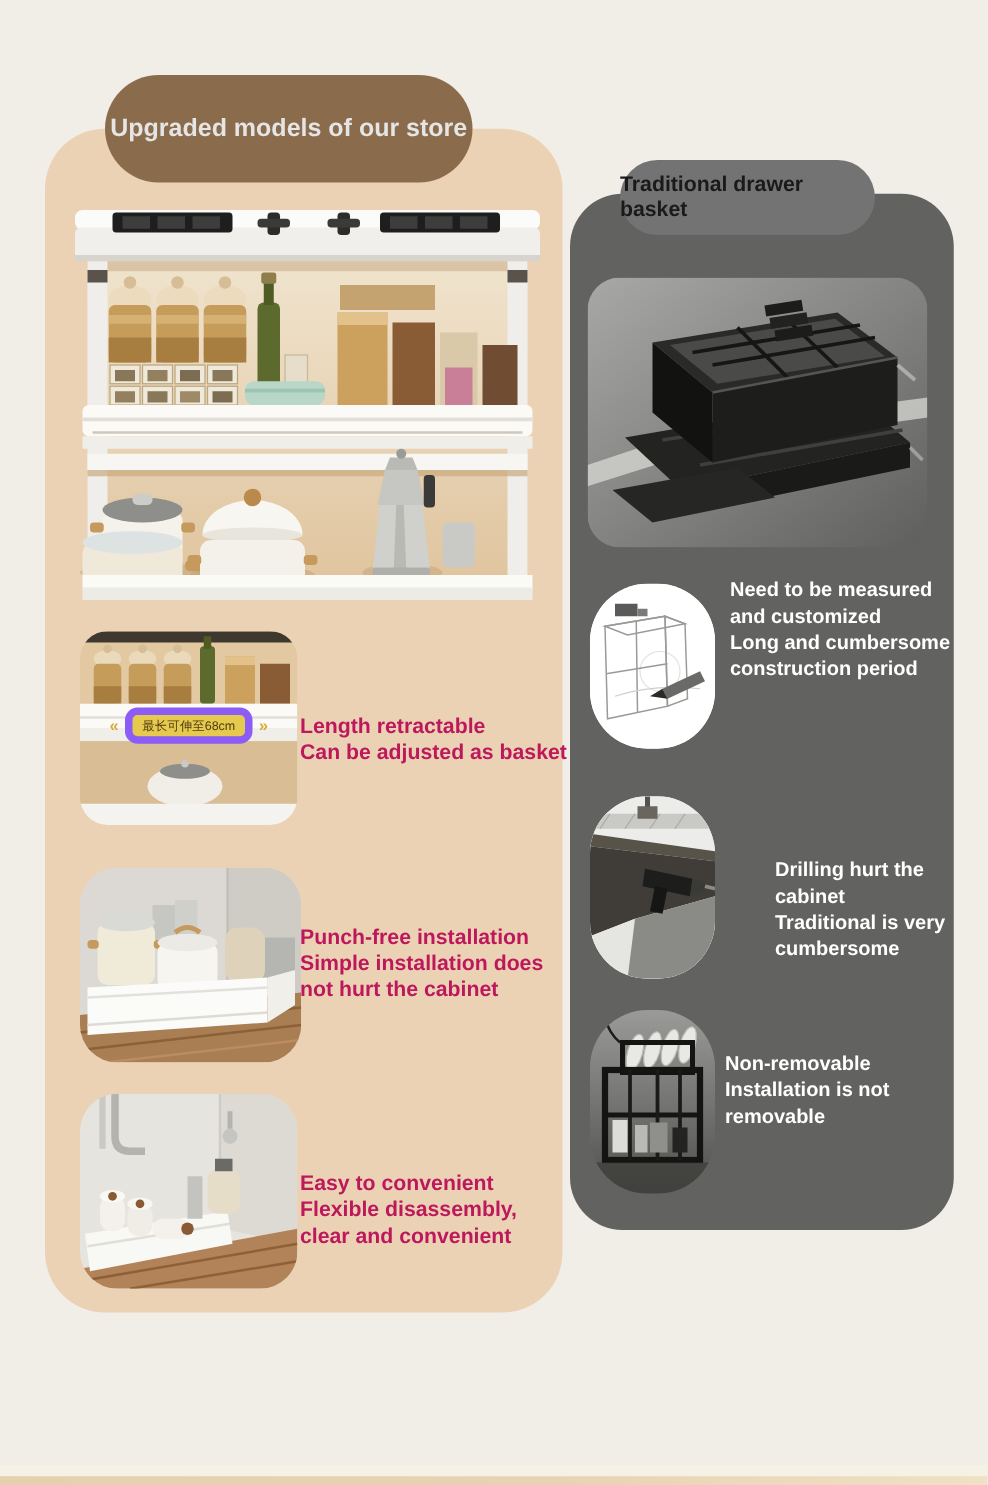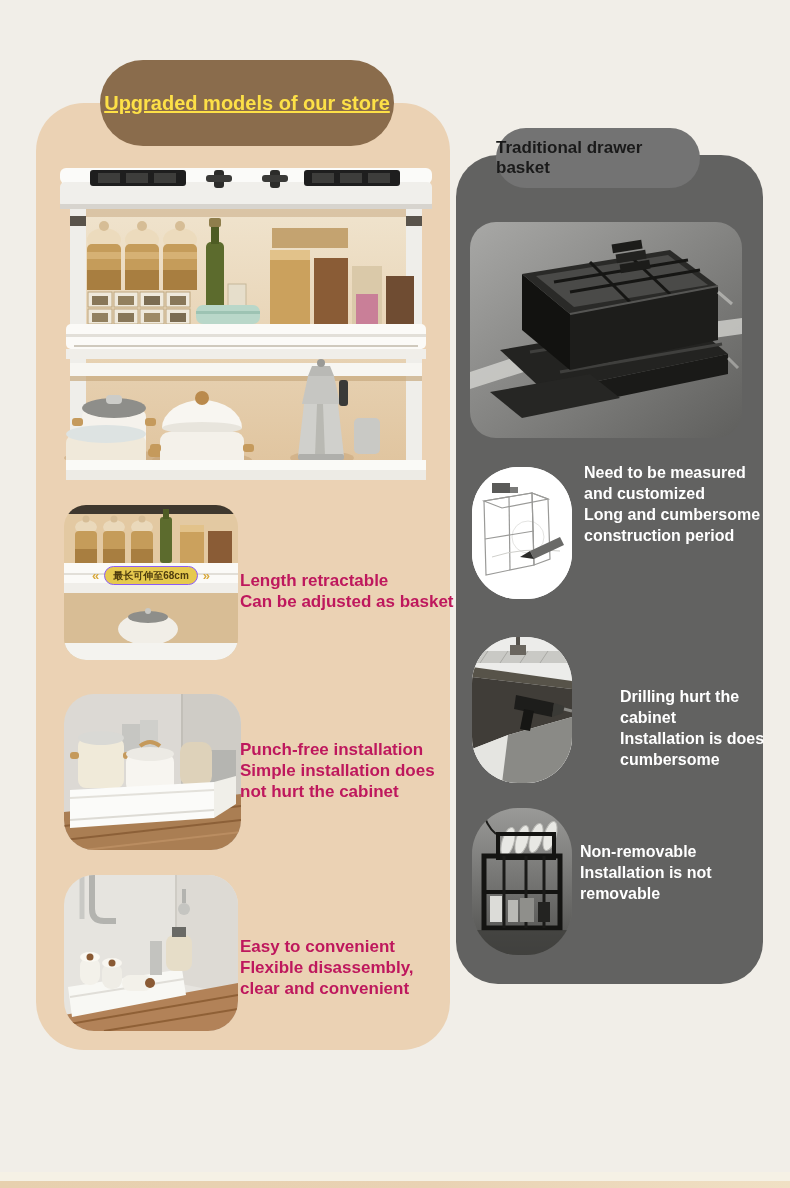--- a/index.html
+++ b/index.html
@@ -1,21 +1,21 @@
 <!DOCTYPE html>
 <html><head>
 <meta charset="utf-8">
 <style>
   html,body{margin:0;padding:0;background:#f1eee8;font-family:"Liberation Sans",sans-serif;}
   #canvas{position:relative;width:790px;height:1188px;overflow:hidden;background:#f1eee8;}
   .abs{position:absolute;}
   .left-panel{left:36px;top:103px;width:414px;height:947px;background:#ebd2b4;border-radius:48px;}
   .right-panel{left:456px;top:155px;width:307px;height:829px;background:#626261;border-radius:42px;}
-  .brown-pill{left:100px;top:60px;width:294px;height:86px;background:#8a6c4c;border-radius:43px;
-    display:flex;align-items:center;justify-content:center;font-size:20px;font-weight:600;color:#fde047;text-decoration:underline;}
+  .brown-pill{left:84px;top:60px;width:294px;height:86px;background:#8a6c4c;border-radius:43px;
+    display:flex;align-items:center;justify-content:center;font-size:20px;font-weight:600;color:#e5e5e5;}
   .gray-pill{left:496px;top:128px;width:204px;height:60px;background:#737373;border-radius:30px;
     display:flex;align-items:center;justify-content:center;font-size:17px;font-weight:600;color:#1a1a1a;}
   .photo{position:absolute;overflow:hidden;}
   .main-photo{left:56px;top:164px;width:380px;height:316px;border-radius:10px;}
   .sp1{left:64px;top:505px;width:174px;height:155px;border-radius:22px;}
   .sp2{left:64px;top:694px;width:177px;height:156px;border-radius:30px;}
   .sp3{left:64px;top:875px;width:174px;height:156px;border-radius:30px;}
   .rmain{left:470px;top:222px;width:272px;height:216px;border-radius:26px;}
   .oval{position:absolute;overflow:hidden;border-radius:46px;}
   .ov1{left:472px;top:467px;width:100px;height:132px;background:#ffffff;}
@@ -23,22 +23,22 @@
   .ov3{left:472px;top:808px;width:100px;height:147px;background:#6a6a68;}
   .ltext{font-size:17px;line-height:21px;font-weight:700;color:#be185d;}
   .lt1{left:240px;top:570px;}
   .lt2{left:240px;top:739px;}
   .lt3{left:240px;top:936px;}
   .rtext{font-size:16px;line-height:21px;font-weight:700;color:#ffffff;}
   .rt1{left:584px;top:462px;}
   .rt2{left:577px;top:686px;margin-left:43px;}
   .rt3{left:580px;top:841px;}
   .badge-row{position:absolute;left:0;top:61px;width:100%;display:flex;align-items:center;justify-content:center;gap:5px;}
-  .badge{background:#e6c94f;border:1px solid #8b5cf6;border-radius:10px;height:17px;padding:0 8px;
-    display:flex;align-items:center;font-size:10px;font-weight:700;color:#4f3d0e;white-space:nowrap;}
+  .badge{background:#e6c94f;border:6px solid #8b5cf6;border-radius:10px;height:17px;padding:0 8px;
+    display:flex;align-items:center;font-size:10px;font-weight:400;color:#4f3d0e;white-space:nowrap;}
   .badge-arrow{color:#d8a93c;font-size:13px;font-weight:700;line-height:1;}
   .strip1{left:0;top:1172px;width:790px;height:9px;background:#f5f1e5;}
   .strip2{left:0;top:1181px;width:790px;height:7px;background:linear-gradient(90deg,#e7d0ae 0%,#e9d2b3 55%,#f0e0c4 100%);}
   svg{display:block;}
 </style>
 </head>
 <body>
 
 <div id="canvas">
 
@@ -367,21 +367,21 @@
   </div>
 
   <div class="abs rtext rt1">
     <div>Need to be measured</div>
     <div>and customized</div>
     <div>Long and cumbersome</div>
     <div>construction period</div>
   </div>
   <div class="abs rtext rt2">
     <div>Drilling hurt the cabinet</div>
-    <div>Installation is does</div>
+    <div>Traditional is very</div>
     <div>cumbersome</div>
   </div>
   <div class="abs rtext rt3">
     <div>Non-removable</div>
     <div>Installation is not</div>
     <div>removable</div>
   </div>
 
   <div class="abs strip1"></div>
   <div class="abs strip2"></div>

